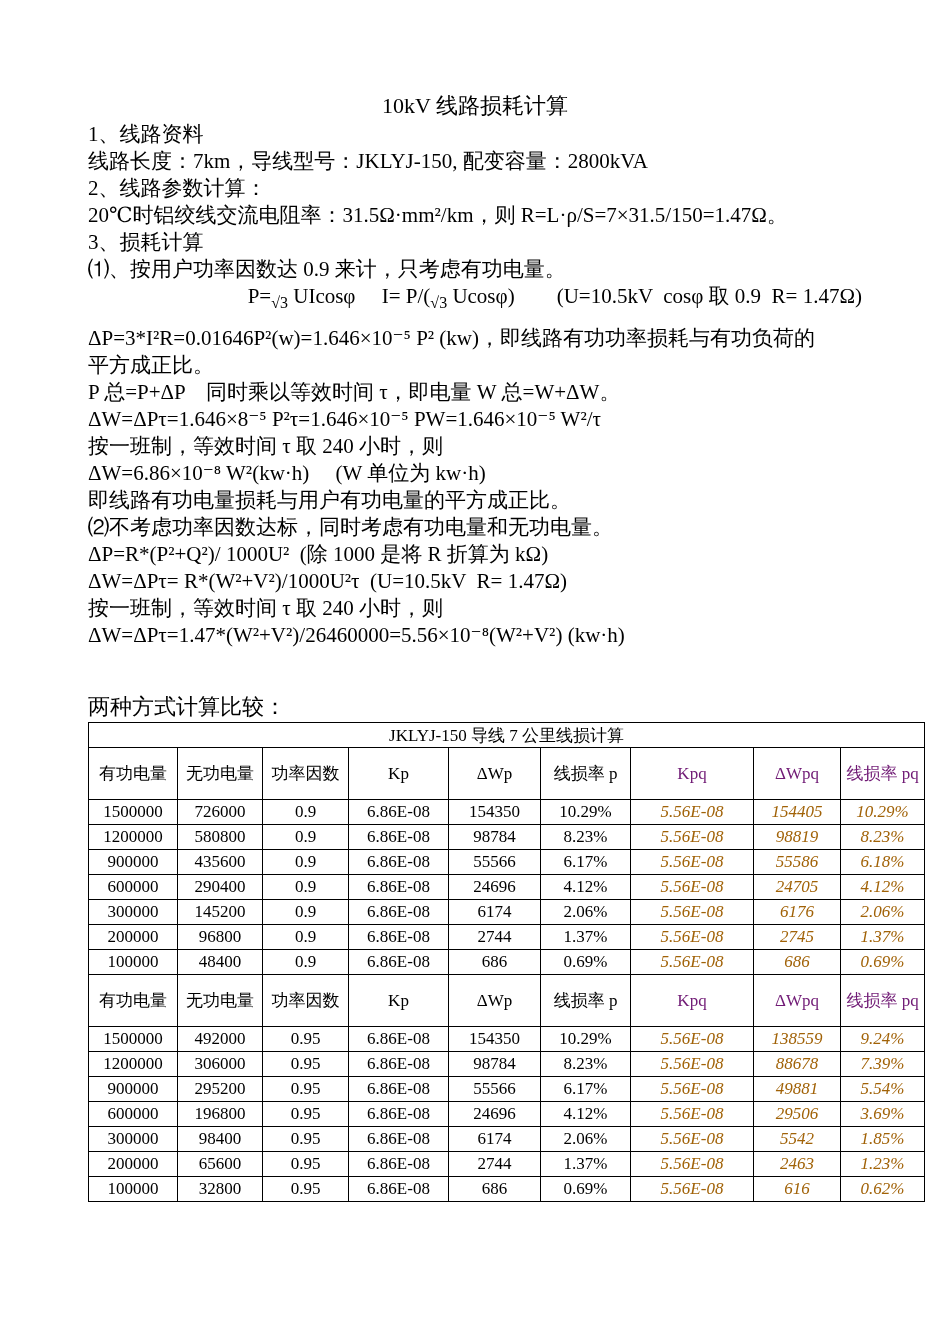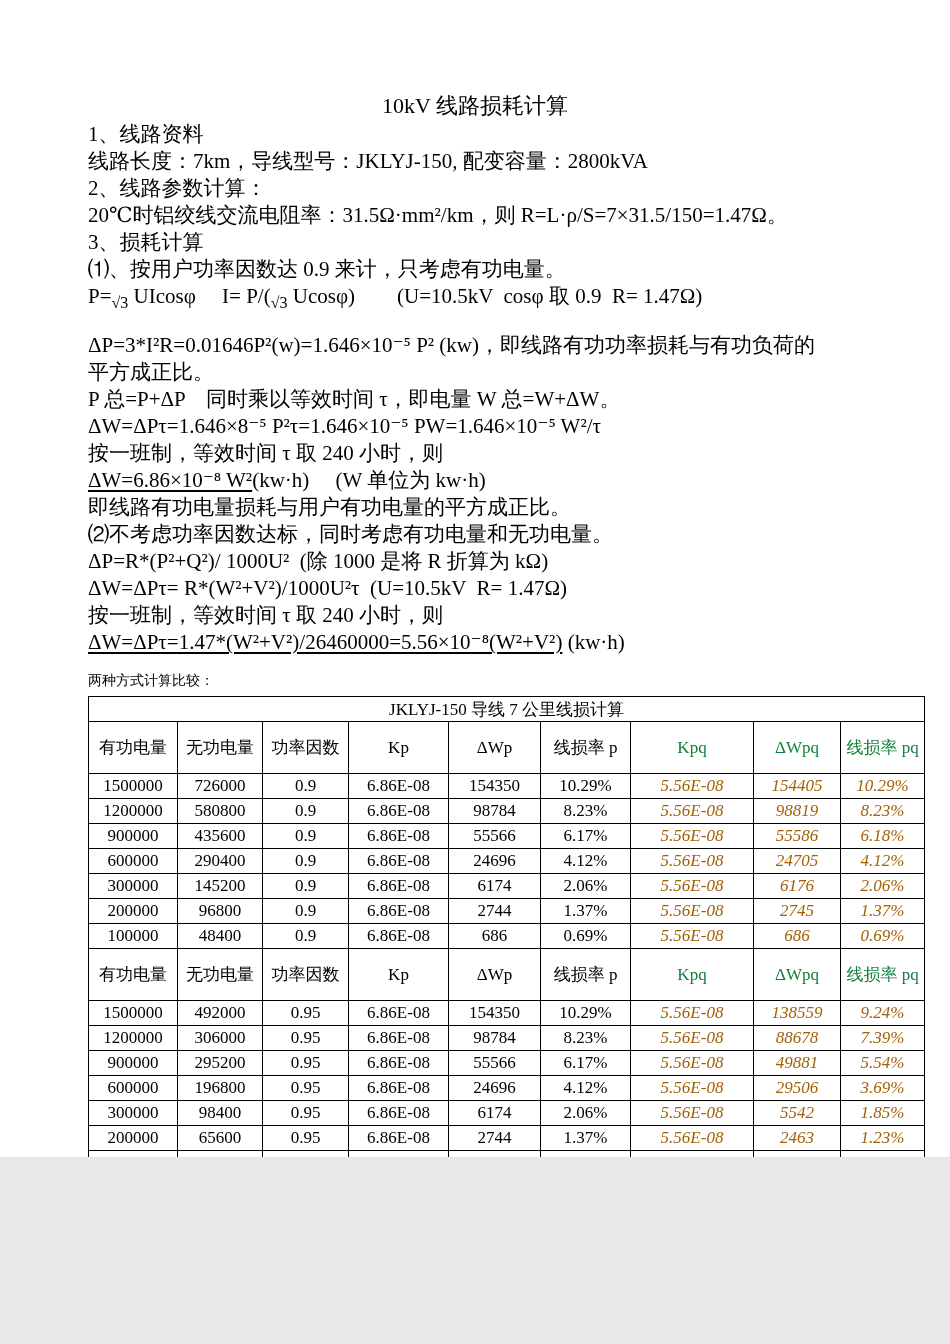--- a/index.html
+++ b/index.html
@@ -1,67 +1,67 @@
 <!DOCTYPE html>
 <html><head>
 <meta charset="utf-8">
 <style>
   html, body { margin: 0; padding: 0; background: #e8e8e8; }
   .page {
-    width: 950px; height: 1157px;
+    width: 950px; height: 1344px;
     background: #ffffff;
     position: relative;
     overflow: hidden;
     font-family: "Liberation Serif", "DejaVu Serif", serif;
     color: #000000;
     box-sizing: border-box;
     padding: 92px 88px 4px 88px;
   }
   .doc-title {
     text-align: center;
     font-size: 22px;
     line-height: 27px;
     margin-bottom: 2px;
   }
   .line {
     font-size: 21px;
     line-height: 27px;
     white-space: pre-wrap;
   }
-  .gap-after { margin-bottom: 16px; }
+  .gap-after { margin-bottom: 9px; text-align: right; }
   .sqrt {
     font-size: 16px;
     vertical-align: -5px;
     display: inline-block;
   }
-  .uline { text-decoration: underline; text-underline-offset: 3px; }
+  .uline { text-underline-offset: 3px; }
   .compare-label {
-    font-size: 14px;
+    font-size: 22px;
     line-height: 22px;
-    margin-top: 14px;
+    margin-top: 47px;
     margin-bottom: 4px;
   }
   table.loss-table {
     border-collapse: collapse;
     table-layout: fixed;
     width: 836px;
     font-size: 17px;
   }
   table.loss-table td, table.loss-table th {
     border: 1px solid #000000;
     text-align: center;
     vertical-align: middle;
     padding: 0 2px;
     overflow: hidden;
     font-weight: normal;
   }
   td.t-title { height: 24px; font-size: 17px; margin-left: 15px; }
   tr.hdr-row td { height: 51px; line-height: 21px; }
   tr.data-row td { height: 24px; }
-  .red-cell { color: #15803d; }
+  .red-cell { color: #701a75; }
   td.red-val { color: #a16207; font-style: italic; }
 </style>
 </head>
 <body>
 
 <div class="page">
 
   <div class="doc-title">10kV 线路损耗计算</div>
 
   <div class="line">1、线路资料</div>

